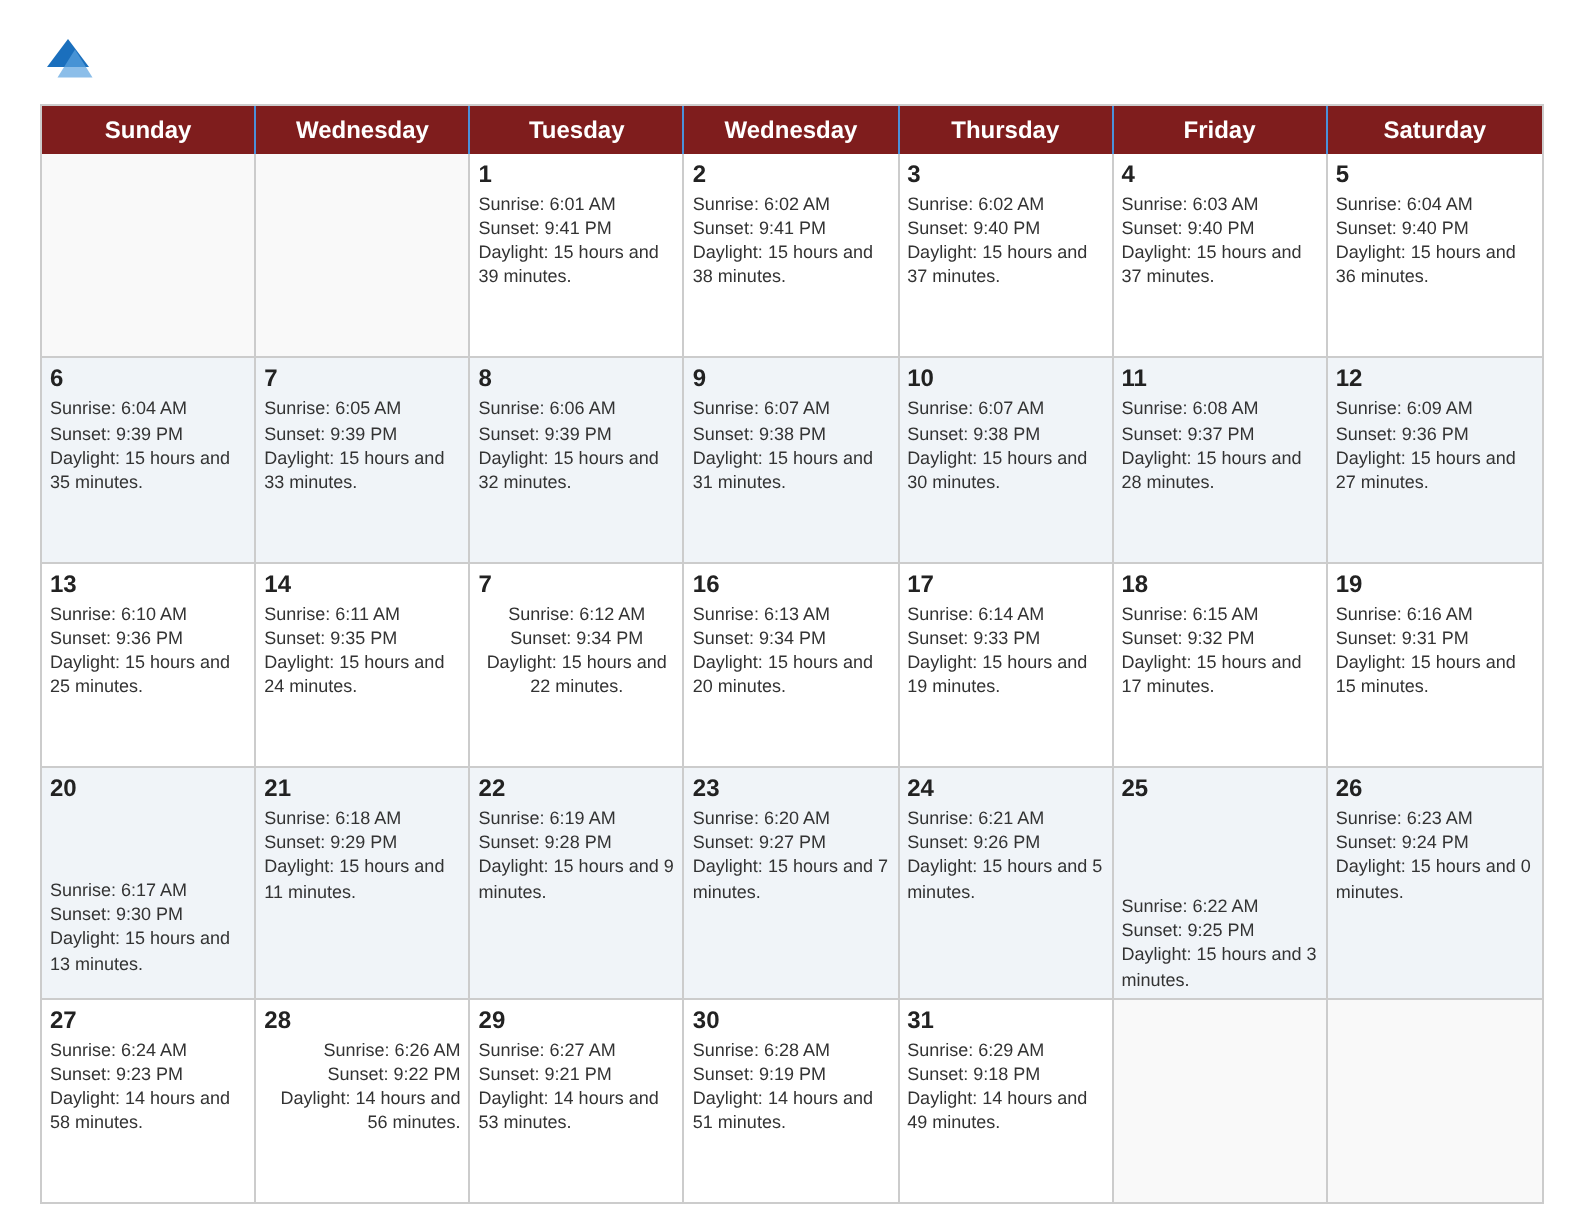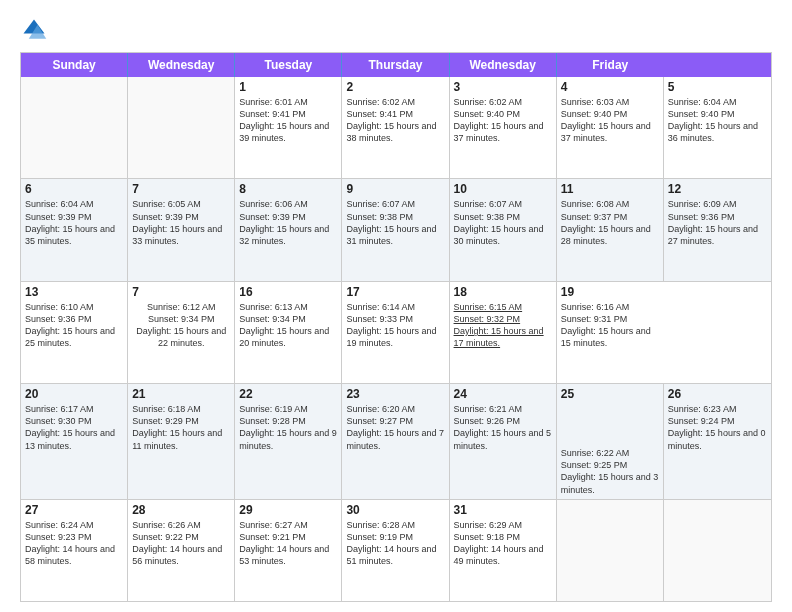--- a/index.html
+++ b/index.html
@@ -54,21 +54,21 @@
     }
     .calendar {
       flex: 1;
       display: flex;
       flex-direction: column;
       border: 1px solid #ccc;
     }
     .cal-header {
       display: grid;
       grid-template-columns: repeat(7, 1fr);
-      background: #8b5cf6;
+      background: #7f1d1d;
     }
     .cal-header-cell {
       color: #fff;
       font-size: 12px;
       font-weight: bold;
       text-align: center;
       padding: 5px 2px;
       border-right: 1px solid #4a90d9;
     }
     .cal-header-cell:last-child { border-right: none; }
@@ -127,23 +127,24 @@
       <div class="month-title"></div>
       <div class="location"></div>
     </div>
   </div>
 
   <div class="calendar">
     <div class="cal-header" id="cal-header">
         <div class="cal-header-cell">Sunday</div>
         <div class="cal-header-cell">Wednesday</div>
         <div class="cal-header-cell">Tuesday</div>
+        <div class="cal-header-cell">Wednesday</div>
         <div class="cal-header-cell">Thursday</div>
-        <div class="cal-header-cell">Wednesday</div>
         <div class="cal-header-cell">Friday</div>
+        <div class="cal-header-cell">Saturday</div>
       </div>
     <div class="cal-body" id="cal-body">
         <div class="cal-row">
           <div class="cal-cell empty"></div>
           <div class="cal-cell empty"></div>
           <div class="cal-cell">
             <div class="day-num">1</div>
             <div class="cell-text" style="white-space: pre-line;">Sunrise: 6:01 AM
 Sunset: 9:41 PM
 Daylight: 15 hours and 39 minutes.</div>
@@ -218,54 +219,60 @@
           </div>
         </div>
         <div class="cal-row">
           <div class="cal-cell">
             <div class="day-num">13</div>
             <div class="cell-text" style="white-space: pre-line;">Sunrise: 6:10 AM
 Sunset: 9:36 PM
 Daylight: 15 hours and 25 minutes.</div>
           </div>
           <div class="cal-cell">
+            <div class="day-num">14</div>
+            <div class="cell-text" style="white-space: pre-line;">Sunrise: 6:11 AM
+Sunset: 9:35 PM
+Daylight: 15 hours and 24 minutes.</div>
+          </div>
+          <div class="cal-cell">
             <div class="day-num">7</div>
             <div class="cell-text" style="white-space: pre-line; text-align: center;">Sunrise: 6:12 AM
 Sunset: 9:34 PM
 Daylight: 15 hours and 22 minutes.</div>
           </div>
           <div class="cal-cell">
             <div class="day-num">16</div>
             <div class="cell-text" style="white-space: pre-line;">Sunrise: 6:13 AM
 Sunset: 9:34 PM
 Daylight: 15 hours and 20 minutes.</div>
           </div>
           <div class="cal-cell">
             <div class="day-num">17</div>
             <div class="cell-text" style="white-space: pre-line;">Sunrise: 6:14 AM
 Sunset: 9:33 PM
 Daylight: 15 hours and 19 minutes.</div>
           </div>
           <div class="cal-cell">
             <div class="day-num">18</div>
-            <div class="cell-text" style="white-space: pre-line; text-decoration: underline;">Sunrise: 6:15 AM
+            <div class="cell-text" style="white-space: pre-line;">Sunrise: 6:15 AM
 Sunset: 9:32 PM
 Daylight: 15 hours and 17 minutes.</div>
           </div>
           <div class="cal-cell">
             <div class="day-num">19</div>
             <div class="cell-text" style="white-space: pre-line;">Sunrise: 6:16 AM
 Sunset: 9:31 PM
 Daylight: 15 hours and 15 minutes.</div>
           </div>
         </div>
         <div class="cal-row">
           <div class="cal-cell alt-row">
             <div class="day-num">20</div>
-            <div class="cell-text" style="white-space: pre-line;">Sunrise: 6:17 AM
+            <div class="cell-text" style="white-space: pre-line; margin-top: 36px;">Sunrise: 6:17 AM
 Sunset: 9:30 PM
 Daylight: 15 hours and 13 minutes.</div>
           </div>
           <div class="cal-cell alt-row">
             <div class="day-num">21</div>
             <div class="cell-text" style="white-space: pre-line;">Sunrise: 6:18 AM
 Sunset: 9:29 PM
 Daylight: 15 hours and 11 minutes.</div>
           </div>
           <div class="cal-cell alt-row">
@@ -301,21 +308,21 @@
         </div>
         <div class="cal-row">
           <div class="cal-cell">
             <div class="day-num">27</div>
             <div class="cell-text" style="white-space: pre-line;">Sunrise: 6:24 AM
 Sunset: 9:23 PM
 Daylight: 14 hours and 58 minutes.</div>
           </div>
           <div class="cal-cell">
             <div class="day-num">28</div>
-            <div class="cell-text" style="white-space: pre-line;">Sunrise: 6:26 AM
+            <div class="cell-text" style="white-space: pre-line; text-align: right;">Sunrise: 6:26 AM
 Sunset: 9:22 PM
 Daylight: 14 hours and 56 minutes.</div>
           </div>
           <div class="cal-cell">
             <div class="day-num">29</div>
             <div class="cell-text" style="white-space: pre-line;">Sunrise: 6:27 AM
 Sunset: 9:21 PM
 Daylight: 14 hours and 53 minutes.</div>
           </div>
           <div class="cal-cell">

